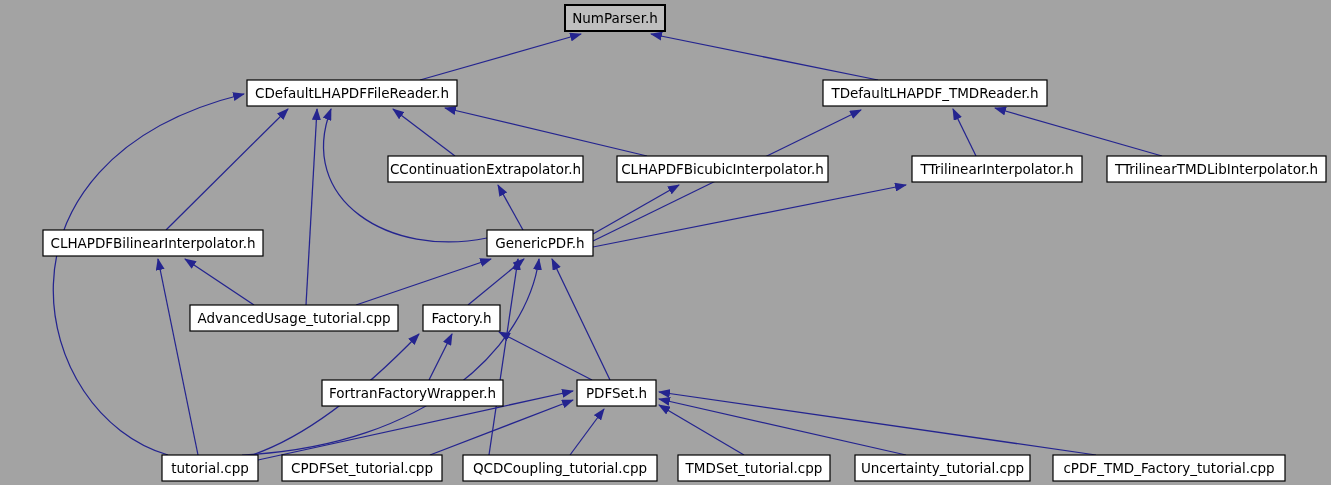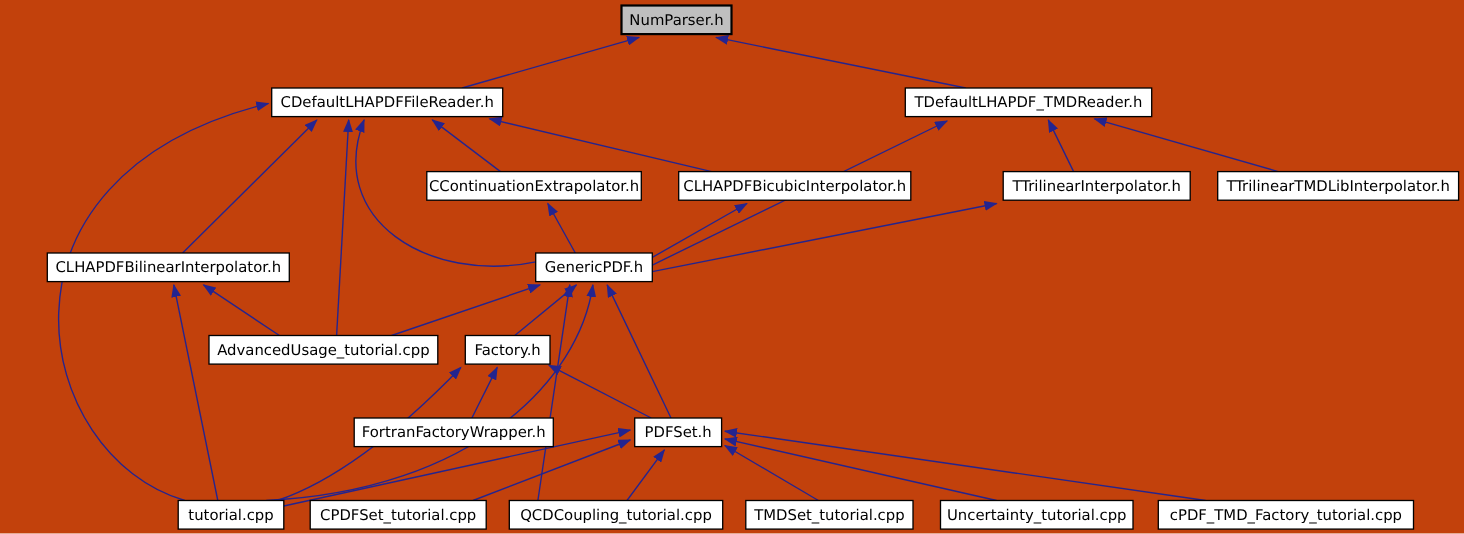--- a/index.html
+++ b/index.html
@@ -1,20 +1,20 @@
 <!DOCTYPE html>
 <html><head>
 <meta charset="utf-8">
 <style>
   html, body { margin: 0; padding: 0; background: #ffffff; }
   .canvas {
     position: relative;
     width: 1331px;
     height: 485px;
-    background: #c2410c;
+    background: #a3a3a3;
     font-family: "DejaVu Sans", "Liberation Sans", sans-serif;
   }
   svg { display: block; }
   svg text {
     font-family: "DejaVu Sans", "Liberation Sans", sans-serif;
     font-size: 13.5px;
     fill: #000000;
   }
   svg g.node { cursor: pointer; }
 </style>

